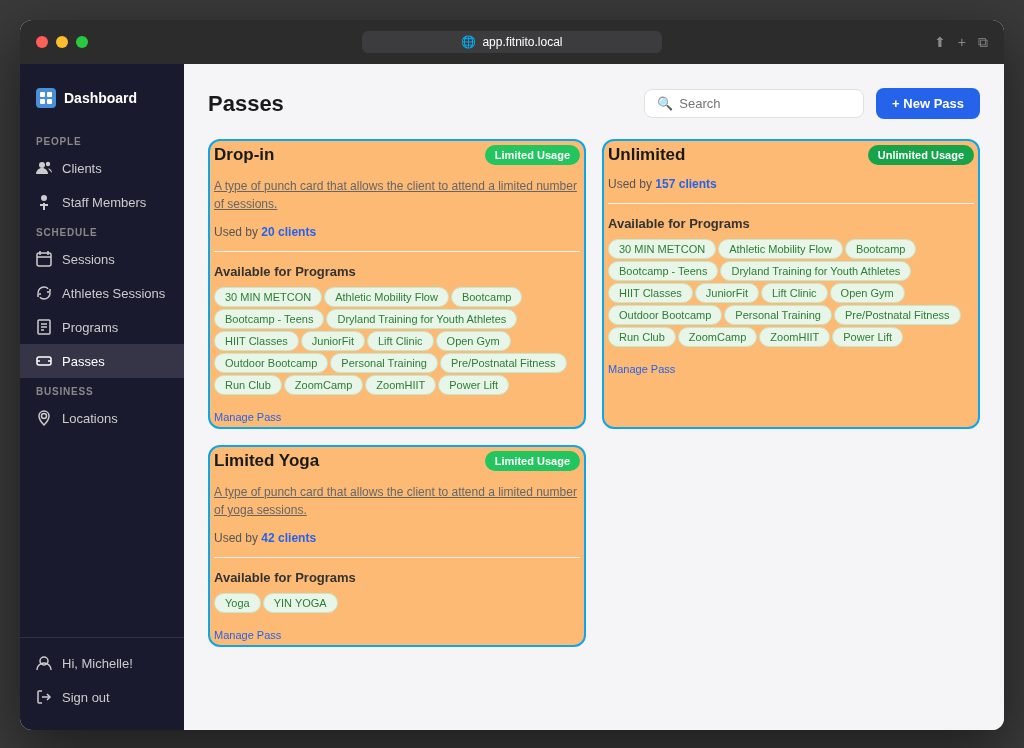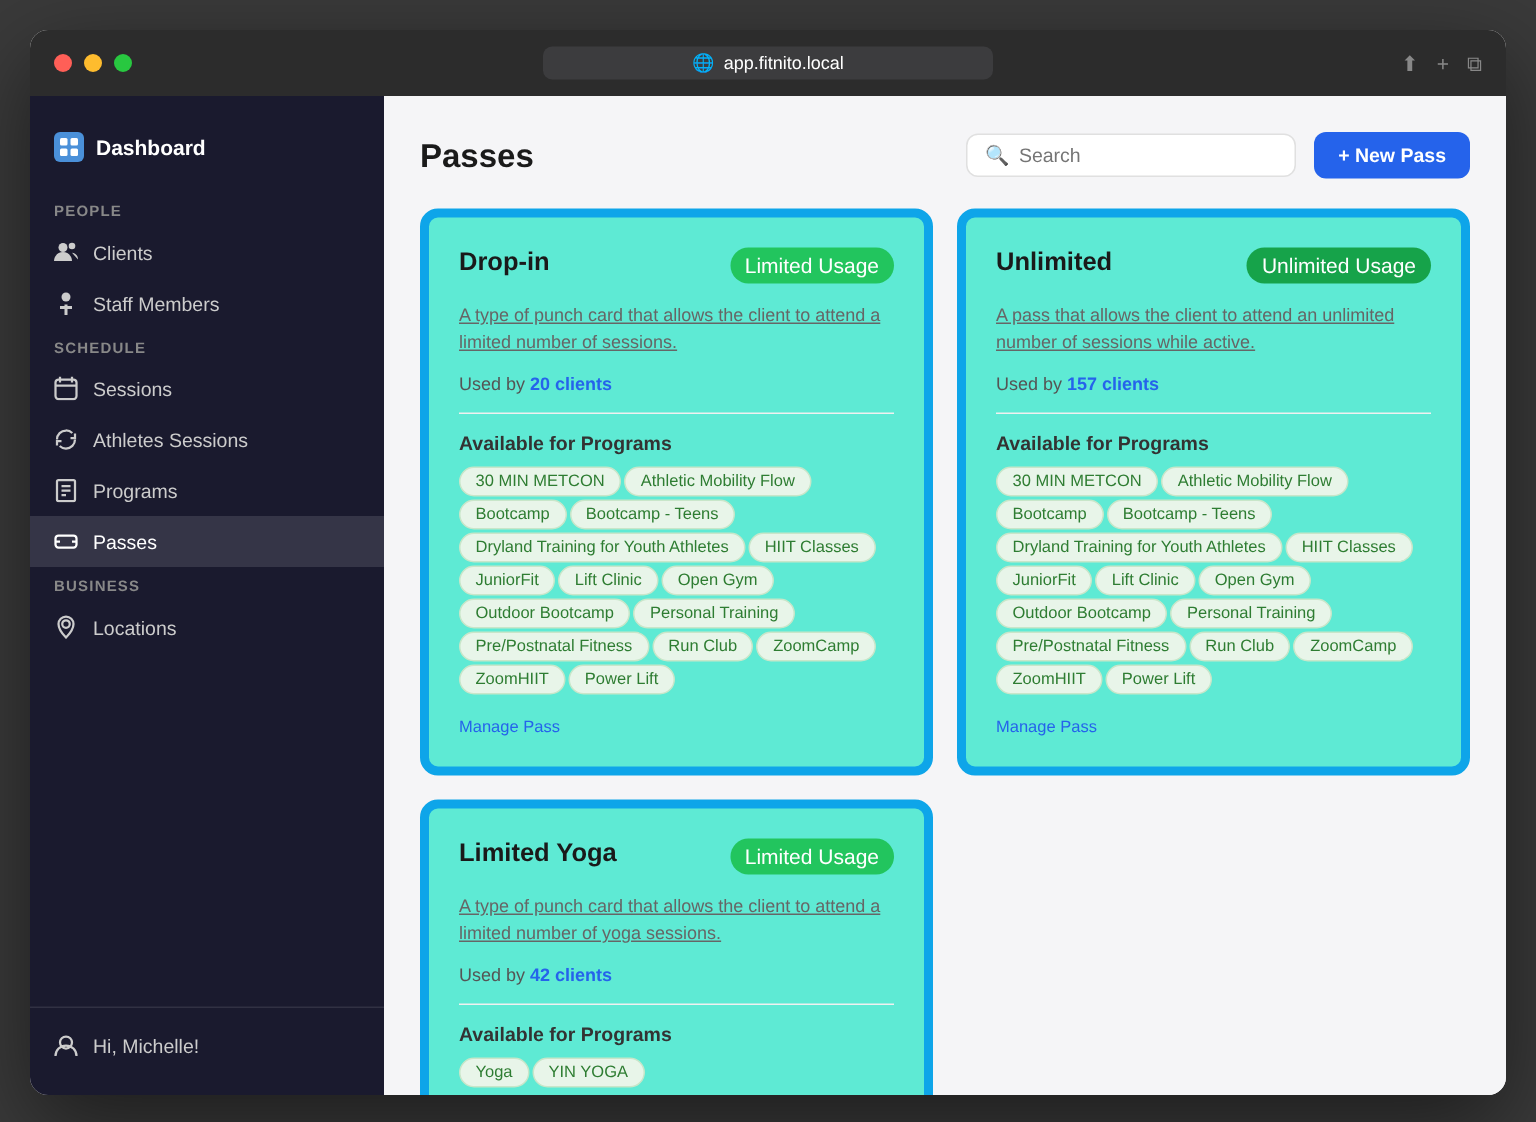--- a/index.html
+++ b/index.html
@@ -86,21 +86,21 @@
     }
 
     .app-body {
       display: flex;
       flex: 1;
       overflow: hidden;
     }
 
     
     .sidebar {
-      width: 236px;
+      width: 164px;
       background: #1a1a2e;
       flex-shrink: 0;
       display: flex;
       flex-direction: column;
       padding: 16px 0;
       overflow-y: auto;
     }
 
     .sidebar-logo {
       padding: 8px 16px 20px;
@@ -237,46 +237,46 @@
     }
 
     
     .cards-grid {
       display: grid;
       grid-template-columns: 1fr 1fr;
       gap: 16px;
     }
 
     .pass-card {
-      background: #5eead4;
+      background: #fdba74;
       border-radius: 12px;
-      border: 6px solid #0ea5e9;
-      padding: 20px;
+      border: 2px solid #0ea5e9;
+      padding: 4px;
       display: flex;
       flex-direction: column;
       gap: 12px;
     }
 
     .card-header {
       display: flex;
       align-items: flex-start;
       justify-content: space-between;
     }
 
     .card-title {
       font-size: 17px;
       font-weight: 700;
       color: #1a1a1a;
     }
 
     .badge {
       border-radius: 20px;
       padding: 4px 10px;
-      font-size: 14px;
-      font-weight: 400;
+      font-size: 11px;
+      font-weight: 700;
       white-space: nowrap;
     }
 
     .badge-limited {
       background: #22c55e;
       color: #fff;
     }
 
     .badge-unlimited {
       background: #16a34a;
@@ -465,20 +465,30 @@
 
       <div class="sidebar-bottom">
         <div class="sidebar-item">
           <span class="sidebar-item-icon">
             <svg width="16" height="16" viewBox="0 0 16 16" fill="none" stroke="#ccc" stroke-width="1.5">
                 <circle cx="8" cy="6" r="4"></circle>
                 <path d="M1 15c0-3.9 3.1-7 7-7s7 3.1 7 7"></path>
               </svg>
           </span>
           <span>Hi, Michelle!</span>
+        </div>
+        <div class="sidebar-item">
+          <span class="sidebar-item-icon">
+            <svg width="16" height="16" viewBox="0 0 16 16" fill="none" stroke="#ccc" stroke-width="1.5">
+                <path d="M6 2H3a1 1 0 0 0-1 1v10a1 1 0 0 0 1 1h3"></path>
+                <polyline points="11 11 14 8 11 5"></polyline>
+                <line x1="14" y1="8" x2="6" y2="8"></line>
+              </svg>
+          </span>
+          <span>Sign out</span>
         </div>
       </div>
     </div>
 
     <div class="main">
       <div class="page-header">
         <h1 class="page-title">Passes</h1>
         <div class="header-right">
           <div class="search-bar">
             <span class="search-icon">🔍</span>
@@ -520,21 +530,20 @@
             </div>
           </div>
           <a class="manage-link">Manage Pass</a>
         </div>
 
         <div class="pass-card">
           <div class="card-header">
             <span class="card-title">Unlimited</span>
             <span class="badge badge-unlimited">Unlimited Usage</span>
           </div>
-          <p class="card-desc">A pass that allows the client to attend an unlimited number of sessions while active.</p>
           <p class="card-used-by">Used by <span class="link">157 clients</span></p>
           <hr class="card-divider">
           <div>
             <p class="programs-section-title">Available for Programs</p>
             <div class="tags-container">
               <span class="tag">30 MIN METCON</span>
               <span class="tag">Athletic Mobility Flow</span>
               <span class="tag">Bootcamp</span>
               <span class="tag">Bootcamp - Teens</span>
               <span class="tag">Dryland Training for Youth Athletes</span>

